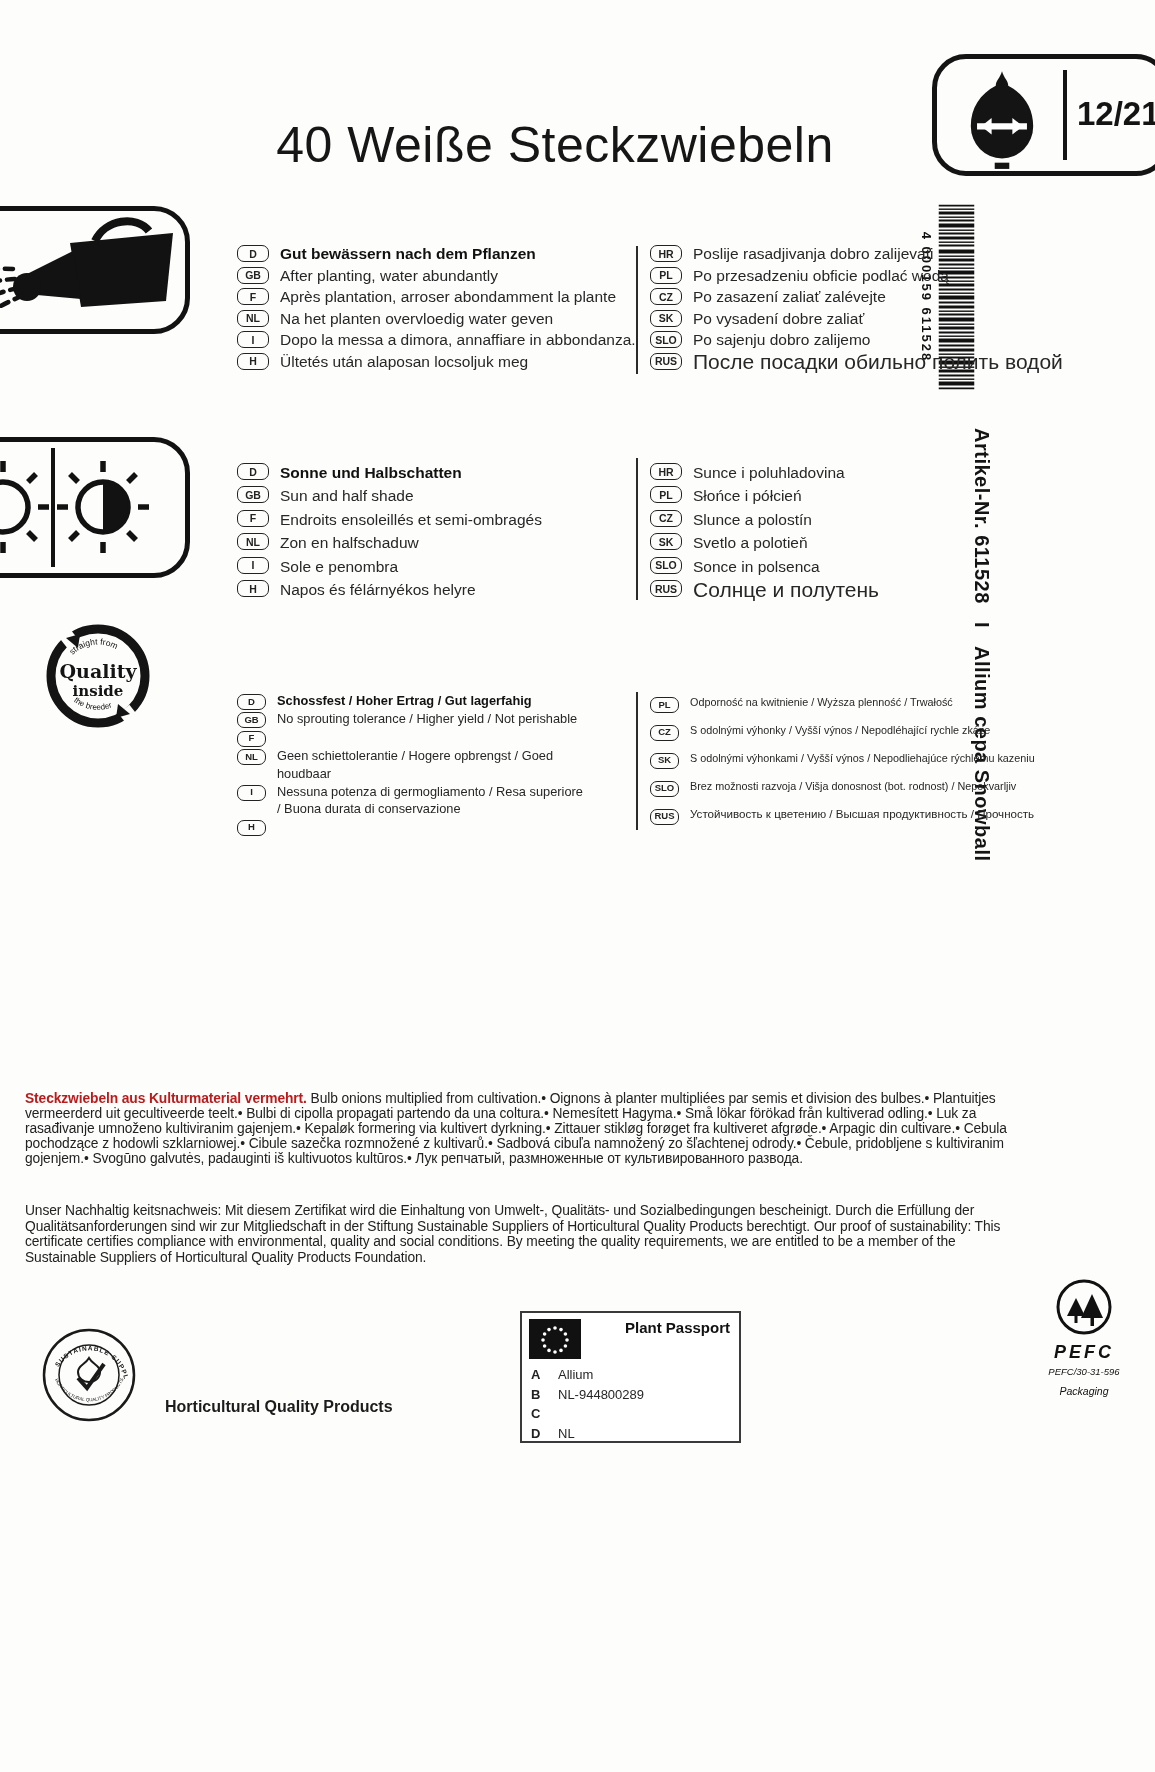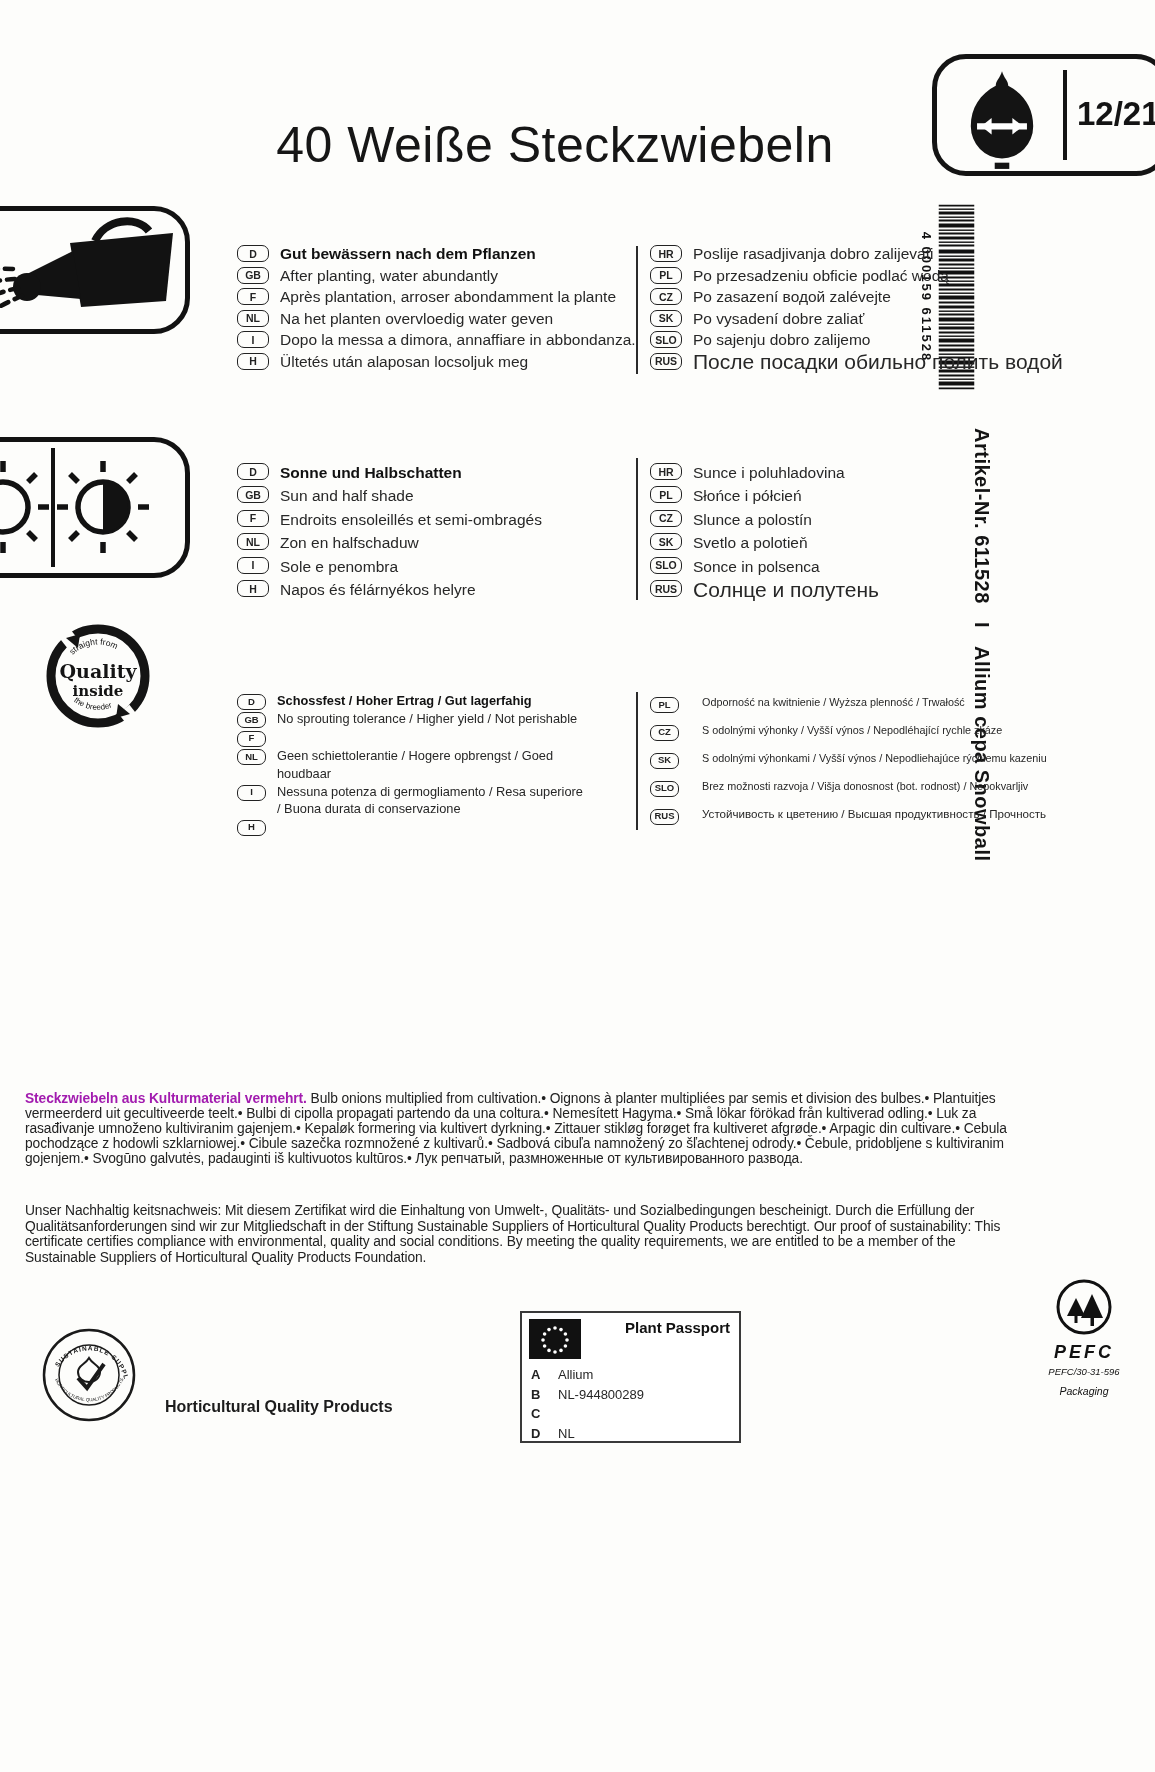--- a/index.html
+++ b/index.html
@@ -34,33 +34,33 @@
         font-size:10.5px;font-weight:bold;padding:1.5px 3px;line-height:1.15;color:#222;margin-top:2px;}
   .txt{color:#272727;}
   .row.bold .txt{font-weight:bold;color:#111;}
   .s12 .txt{font-size:15.5px;white-space:nowrap;}
   .sec1 .txt{line-height:21.6px;}
   .sec2 .txt{line-height:23.4px;}
   .s12 .row.rus .txt{font-size:21px;}
   .sec3L{width:352px;}
   .sec3L .txt{font-size:12.8px;line-height:17.4px;}
   .sec3L .row{margin-bottom:0.5px;}
-  .sec3R .txt{font-size:10.8px;line-height:14px;white-space:nowrap;margin-left:12px;}
+  .sec3R .txt{font-size:10.8px;line-height:14px;white-space:nowrap;}
   .sec3R .row{margin-bottom:10px;}
   .sec3R .row.rus .txt{font-size:11.6px;}
   .sec3 .code{font-size:9.5px;min-width:21px;}
   .vline{position:absolute;left:636px;width:2px;background:#2b2b2b;}
   .vline1{top:246px;height:128px;}
   .vline2{top:458px;height:142px;}
   .vline3{top:692px;height:138px;}
   
   .para{position:absolute;left:25px;width:995px;color:#222;}
   .para1{top:1092px;font-size:13.8px;line-height:14.9px;letter-spacing:-0.1px;}
   .para2{top:1203px;font-size:13.8px;line-height:15.6px;letter-spacing:-0.1px;}
-  .para .lead{font-weight:bold;color:#a21caf;}
+  .para .lead{font-weight:bold;color:#b91c1c;}
   
   .seal{position:absolute;left:40px;top:1326px;}
   .address{position:absolute;left:165px;top:1304px;font-weight:bold;font-size:15.5px;
            line-height:20px;color:#1c1c1c;}
   .tagline{position:absolute;left:165px;top:1398px;font-weight:bold;font-size:16px;color:#1c1c1c;}
   .passport{position:absolute;left:520px;top:1283px;width:221px;height:132px;
             border:2.5px solid #3a3a3a;box-sizing:border-box;background:#fff;margin-top:28px;}
   .passport .pp-title{position:absolute;right:9px;top:6px;font-weight:bold;font-size:15px;color:#111;}
   .passport .flag{position:absolute;left:7px;top:6px;}
   .passport .rows{position:absolute;left:9px;top:52px;right:8px;}
@@ -250,21 +250,21 @@
       <div class="row">
         <span class="code">HR</span>
         <span class="txt">Poslije rasadjivanja dobro zalijevati</span>
       </div>
       <div class="row">
         <span class="code">PL</span>
         <span class="txt">Po przesadzeniu obficie podlać wodą</span>
       </div>
       <div class="row">
         <span class="code">CZ</span>
-        <span class="txt">Po zasazení водой zalévejte</span>
+        <span class="txt">Po zasazení zaliať zalévejte</span>
       </div>
       <div class="row">
         <span class="code">SK</span>
         <span class="txt">Po vysadení dobre zaliať</span>
       </div>
       <div class="row">
         <span class="code">SLO</span>
         <span class="txt">Po sajenju dobro zalijemo</span>
       </div>
       <div class="row rus">

